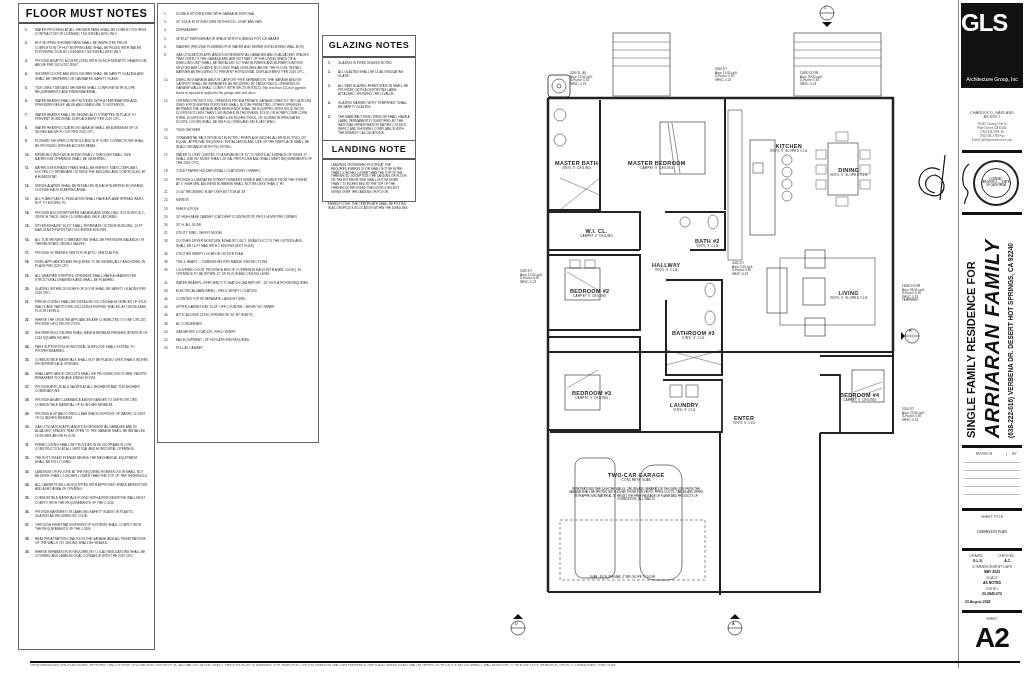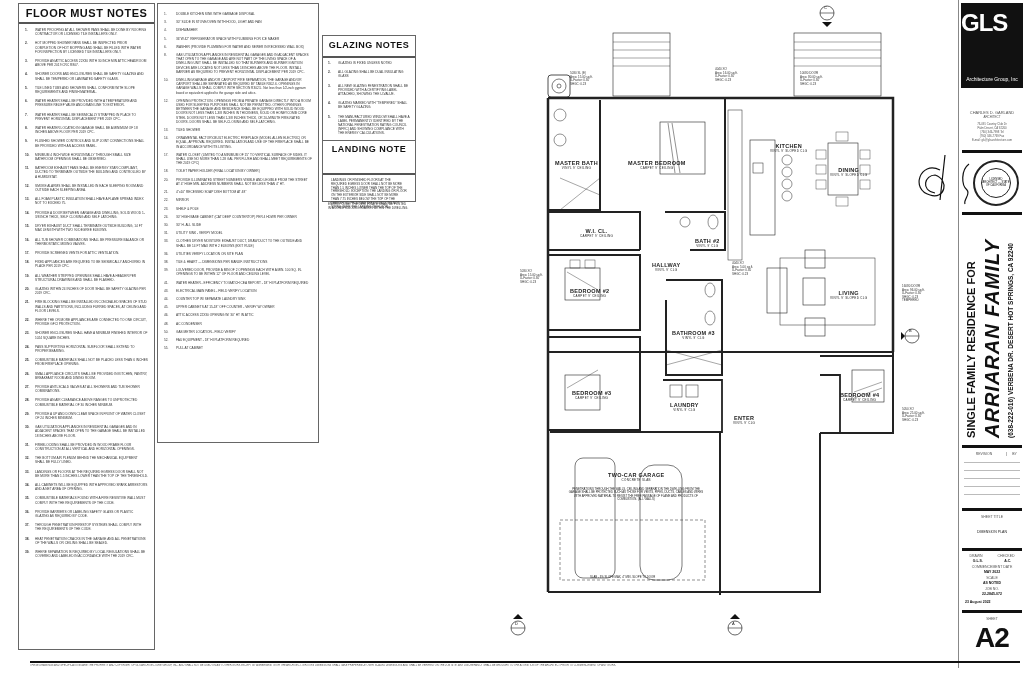--- a/index.html
+++ b/index.html
@@ -355,21 +355,21 @@
       </div>
       <div class="note">
         <span class="num">7.</span>
         <span class="txt">ALL GREENHOUSE TYPE LABELS TO REMAIN ON WINDOWS UNTIL AFTER FINAL INSPECTION.</span>
       </div>
     </div>
   <div style="border-top:2px solid #555; font-size:3px; line-height:3.8px; padding:3px 5px; color:#333;">UPON COMPLETION OF THE INSTALLATION OF THE INSULATION, A CERTIFICATE SHALL BE POSTED BY THE INSTALLER STATING THAT THE INSTALLATION IS IN COMPLIANCE WITH THE REQUIREMENTS OF THE ENERGY CODE. THE CERTIFICATE SHALL BE POSTED IN A CONSPICUOUS LOCATION WITHIN THE DWELLING.</div>
 </div>
 
 <div class="panel" style="left:322px; top:140px; width:94px; height:62px;">
-  <div class="panel-title" style="font-size:9px; padding:3px 0 19px;">LANDING NOTE</div>
+  <div class="panel-title" style="font-size:9px; padding:3px 0 4px;">LANDING NOTE</div>
   <div style="font-size:3px; line-height:3.8px; padding:4px 8px; color:#333;">LANDINGS OR FINISHED FLOORS AT THE REQUIRED EGRESS DOOR SHALL NOT BE MORE THAN 1.5 INCHES LOWER THAN THE TOP OF THE THRESHOLD. EXCEPTION: THE LANDING OR FLOOR ON THE EXTERIOR SIDE SHALL NOT BE MORE THAN 7.75 INCHES BELOW THE TOP OF THE THRESHOLD PROVIDED THE DOOR DOES NOT SWING OVER THE LANDING OR FLOOR.</div>
 </div>
 
 <div id="plan">
   <svg width="455" height="650" viewBox="0 0 455 650">
     <g stroke="#222" fill="none">
 
       <rect x="113" y="33" width="57" height="63" stroke-width="0.6"></rect>
       <line x1="113" y1="42" x2="170" y2="42" stroke-width="0.4"></line>
       <line x1="113" y1="50" x2="170" y2="50" stroke-width="0.4"></line>

